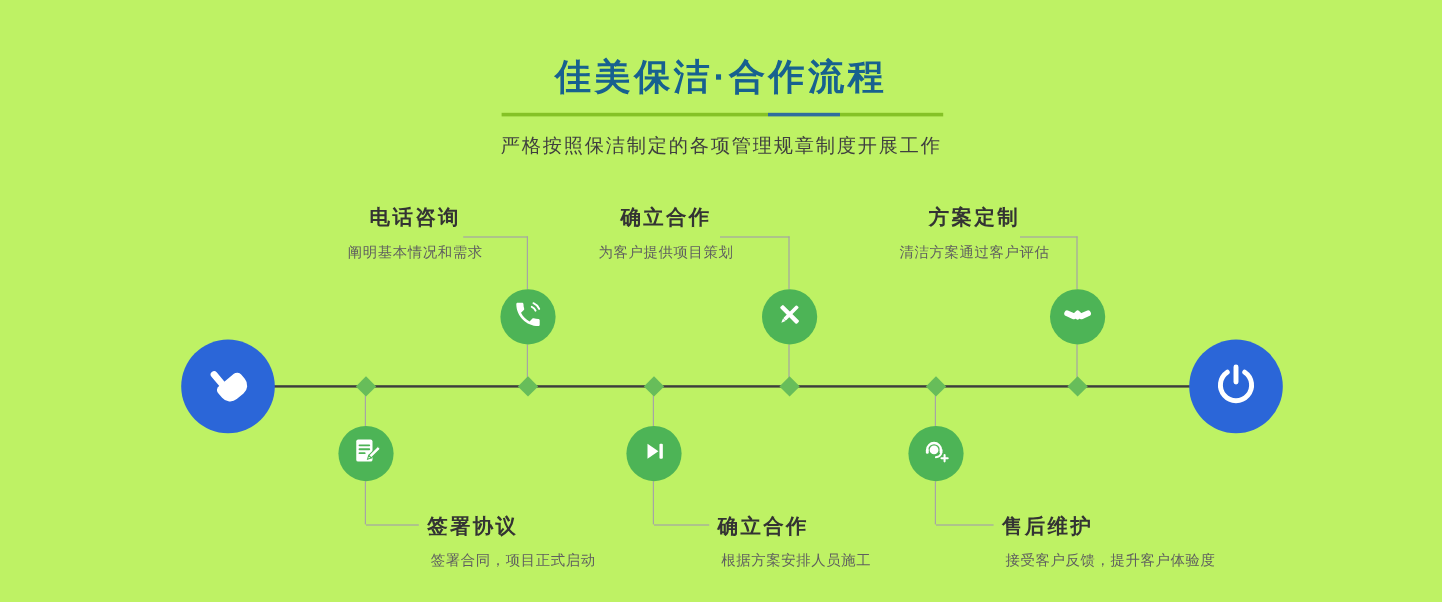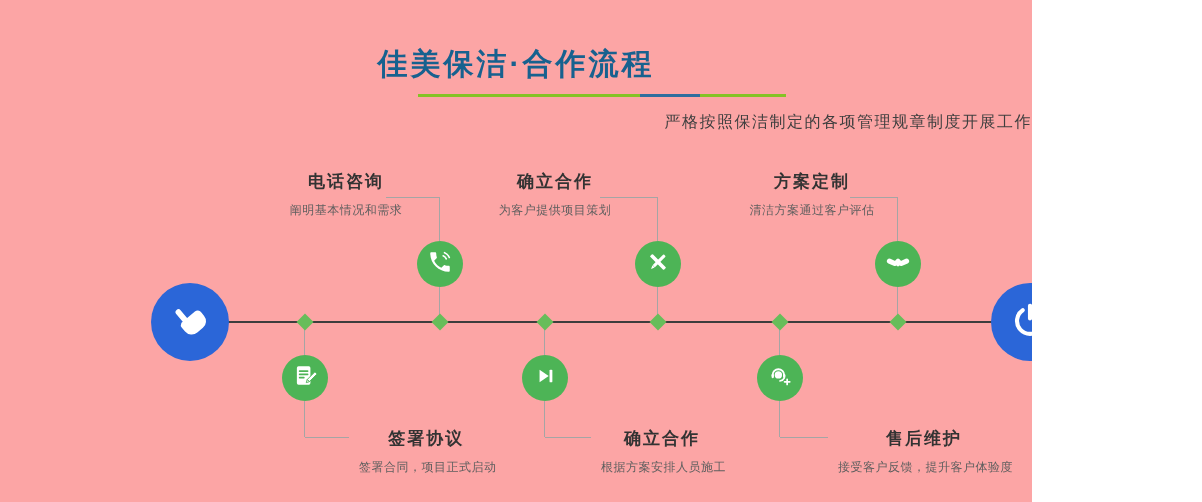--- a/index.html
+++ b/index.html
@@ -9,47 +9,47 @@
     --circle-green:#4db456;
     --diamond-green:#67bd5a;
     --node-blue:#2b66d8;
     --timeline:#3d3d3d;
     --connector:#a5a5a5;
     --text-dark:#333333;
     --text-gray:#5f5f5f;
   }
   html,body{margin:0;padding:0;background:#ffffff;}
   .canvas{
-    position:relative;width:1032px;height:502px;background:#fca5a5;overflow:hidden;
+    position:relative;width:1202px;height:502px;background:#bef264;overflow:hidden;
     font-family:Liberation Sans, sans-serif;
   }
   .title{position:absolute;top:44px;left:0;width:100%;margin:0;text-align:center;
     font-size:30px;font-weight:bold;color:var(--title-blue);letter-spacing:3px;}
   .underline{position:absolute;top:94px;left:418px;width:368px;height:3px;display:flex;}
   .underline .seg{height:100%;}
   .underline .g1{width:222px;background:var(--underline-green);}
   .underline .b{width:60px;background:var(--underline-blue);}
   .underline .g2{width:86px;background:var(--underline-green);}
-  .subtitle{position:absolute;top:112px;left:0;width:100%;margin:0;text-align:right;
+  .subtitle{position:absolute;top:112px;left:0;width:100%;margin:0;text-align:center;
     font-size:16px;color:#3f3f3f;letter-spacing:1.5px;}
   .axis{position:absolute;left:190px;top:321px;width:840px;height:2px;background:var(--timeline);z-index:1;}
   .endnode{position:absolute;width:78px;height:78px;border-radius:50%;background:var(--node-blue);
     display:flex;align-items:center;justify-content:center;z-index:3;}
   .endnode.start{left:151px;top:283px;}
   .endnode.end{left:991px;top:283px;}
   .endnode svg{width:40px;height:40px;}
   .diamond{position:absolute;width:12px;height:12px;background:var(--diamond-green);
     transform:rotate(45deg);top:316px;z-index:2;}
   .node{position:absolute;width:46px;height:46px;border-radius:50%;background:var(--circle-green);
     display:flex;align-items:center;justify-content:center;z-index:3;}
   .node svg{width:26px;height:26px;}
   .vline{position:absolute;width:1px;background:var(--connector);}
   .hline{position:absolute;height:1px;background:var(--connector);}
   .label-top{position:absolute;top:170px;text-align:center;}
-  .label-bottom{position:absolute;top:427px;text-align:center;}
+  .label-bottom{position:absolute;top:427px;text-align:left;}
   .step-title{font-size:17px;font-weight:bold;color:var(--text-dark);letter-spacing:2px;}
   .step-desc{font-size:12px;color:var(--text-gray);margin-top:9px;letter-spacing:0.5px;}
   .label-bottom .step-desc{margin-left:3px;}
 </style>
 </head>
 <body>
 
 <div class="canvas">
 
   <h1 class="title">佳美保洁·合作流程</h1>

